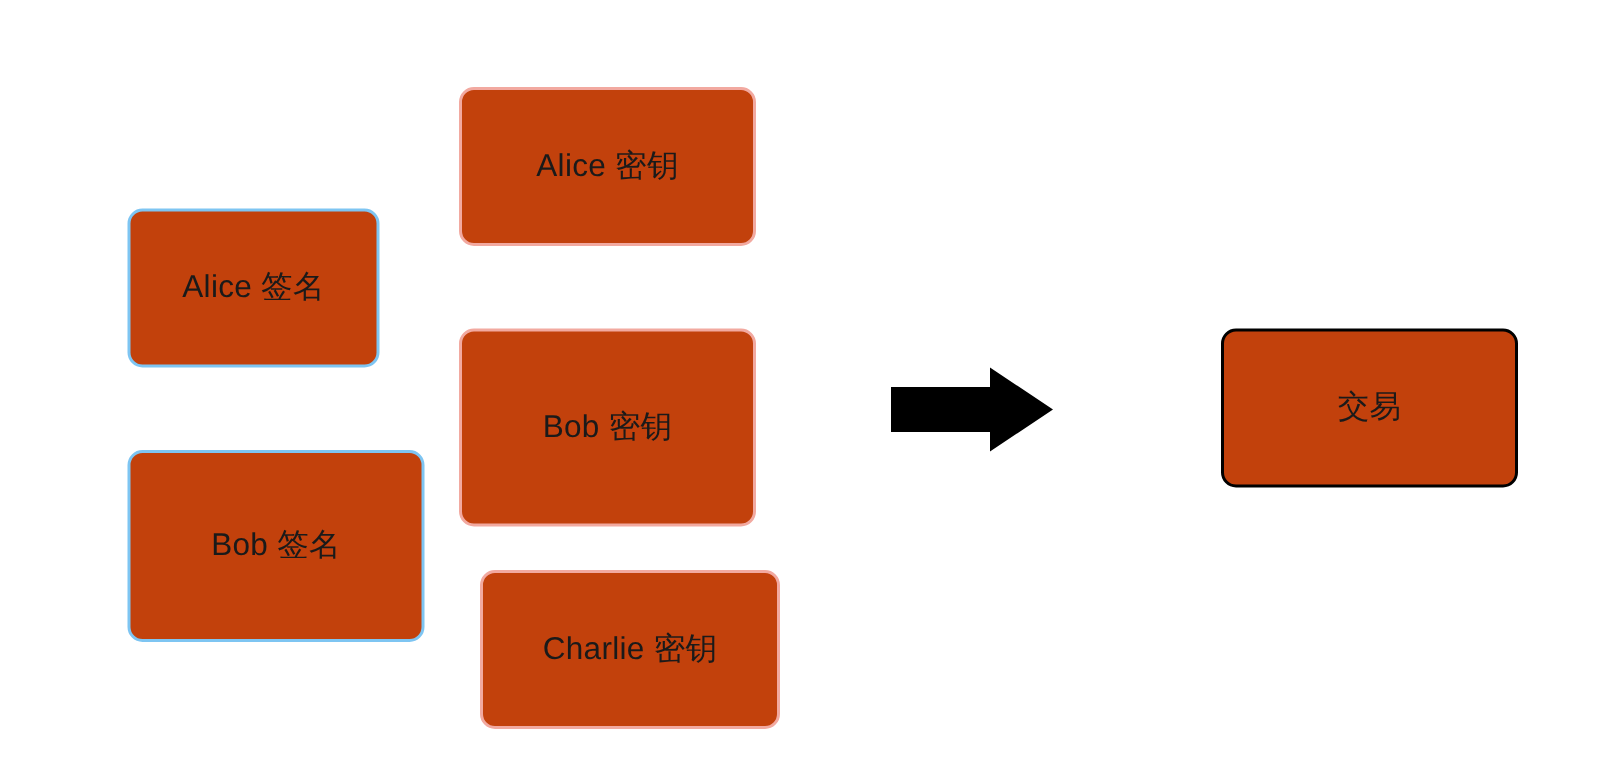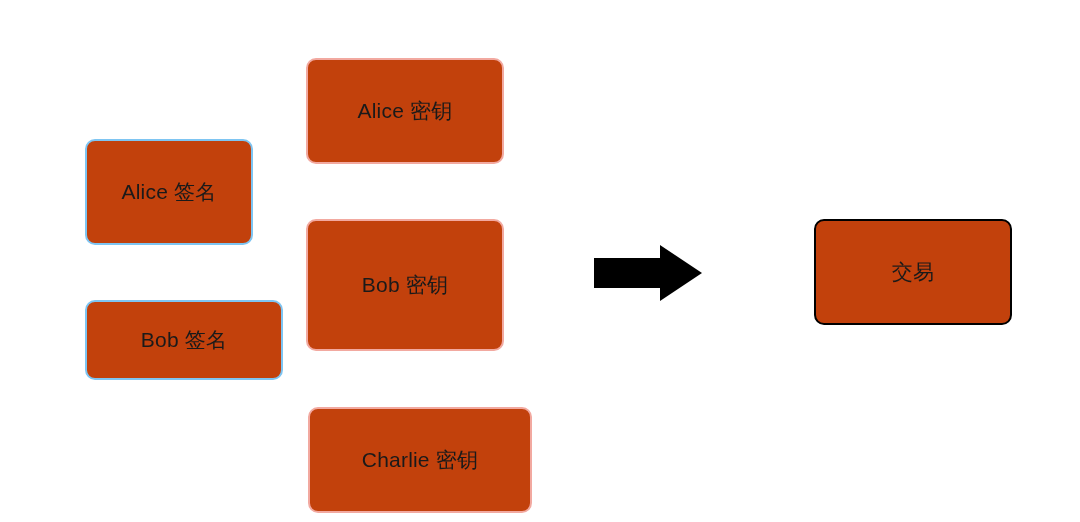--- a/index.html
+++ b/index.html
@@ -33,26 +33,26 @@
     color: #1a1a1a;
     letter-spacing: 0.2px;
     white-space: nowrap;
   }
   .sig-node  { border-color: #7ec5f2; }
   .key-node  { border-color: #f2a9a0; }
   .tx-node   { border-color: #000000; }
 
   
   #sig-alice { left: 85px;  top: 139px; width: 168px; height: 106px; }
-  #sig-bob   { left: 85px;  top: 300px; width: 198px; height: 80px; }
+  #sig-bob   { left: 85px;  top: 300px; width: 198px; height: 128px; }
 
   
   #key-alice   { left: 306px; top: 58px;  width: 198px; height: 106px; }
   #key-bob     { left: 306px; top: 219px; width: 198px; height: 132px; }
-  #key-charlie { left: 308px; top: 380px; width: 224px; height: 106px; margin-top: 27px; }
+  #key-charlie { left: 320px; top: 380px; width: 200px; height: 106px; }
 
   
   #tx-node { left: 790px; top: 219px; width: 198px; height: 106px; margin-left: 24px; }
 
   
   #arrow {
     position: absolute;
     left: 592px;
     top: 242px;
     width: 112px;

